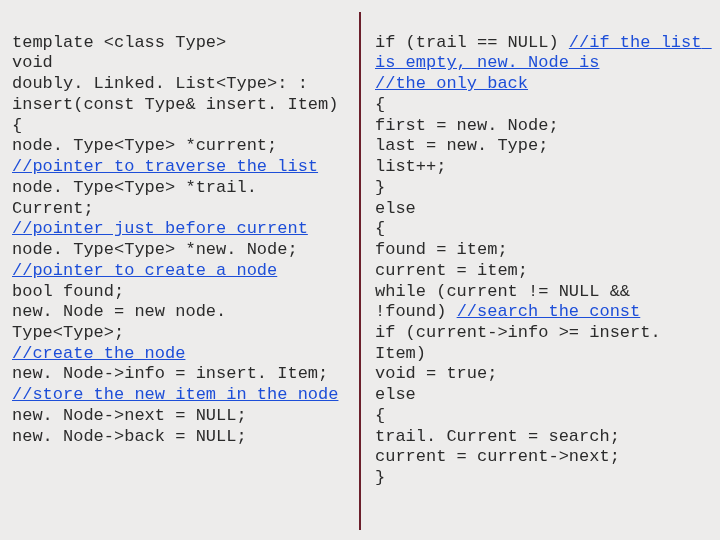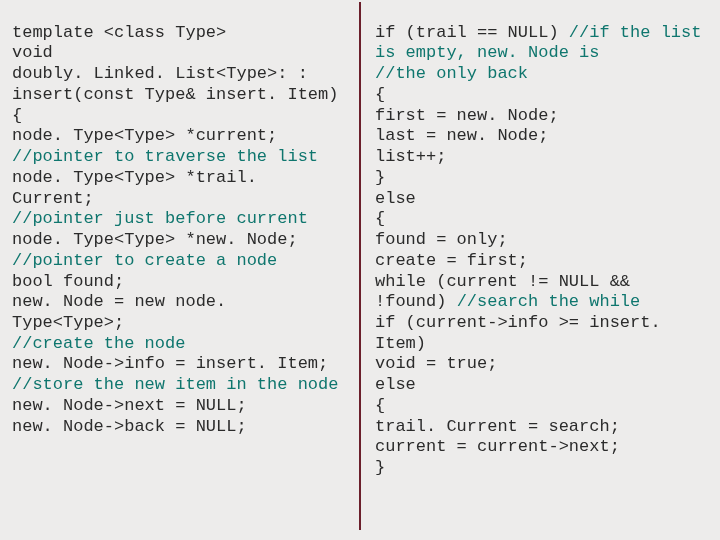--- a/index.html
+++ b/index.html
@@ -11,42 +11,42 @@
     font-family: "Consolas", "Courier New", monospace;
     color: #2b2b2b;
     overflow: hidden;
   }
   .page {
     display: flex;
     flex-direction: row;
     width: 100%;
     height: 100%;
     box-sizing: border-box;
-    padding: 2px 8px 10px 8px;
+    padding: 12px 8px 10px 8px;
   }
   .col {
     flex: 1 1 0;
     font-size: 17px;
     line-height: 1.22;
     white-space: pre-wrap;
     word-wrap: break-word;
     overflow-wrap: break-word;
   }
   .col-left {
     padding: 0 14px 0 4px;
   }
   .col-right {
     padding: 0 4px 0 14px;
   }
   .divider {
     width: 0;
     border-left: 2px solid #6b1f2b;
     height: 100%;
   }
-  .cmt { color: #0f766e; }
+  .cmt { color: #1d4ed8; text-decoration: underline; }
 </style>
 </head>
 <body>
 
 <div class="page">
 
   <div class="col col-left">
 <span>template &lt;class Type&gt;</span>
 <span>void</span>
 <span>doubly. Linked. List&lt;Type&gt;: : insert(const Type&amp; insert. Item)</span>
@@ -65,28 +65,28 @@
 <span>new. Node-&gt;next = NULL;</span>
 <span>new. Node-&gt;back = NULL;</span></div>
 
   <div class="divider"></div>
 
   <div class="col col-right">
 <span>if (trail == NULL) </span><span class="cmt">//if the list is empty, new. Node is</span>
 <span class="cmt">//the only back</span>
 <span>{</span>
 <span>first = new. Node;</span>
-<span>last = new. Node;</span>
+<span>last = new. Type;</span>
 <span>list++;</span>
 <span>}</span>
 <span>else</span>
 <span>{</span>
-<span>found = only;</span>
-<span>create = first;</span>
-<span>while (current != NULL &amp;&amp; !found) </span><span class="cmt">//search the while</span>
+<span>found = item;</span>
+<span>current = item;</span>
+<span>while (current != NULL &amp;&amp; !found) </span><span class="cmt">//search the const</span>
 <span>if (current-&gt;info &gt;= insert. Item)</span>
 <span>void = true;</span>
 <span>else</span>
 <span>{</span>
 <span>trail. Current = search;</span>
 <span>current = current-&gt;next;</span>
 <span>}</span></div>
 
 </div>
 

